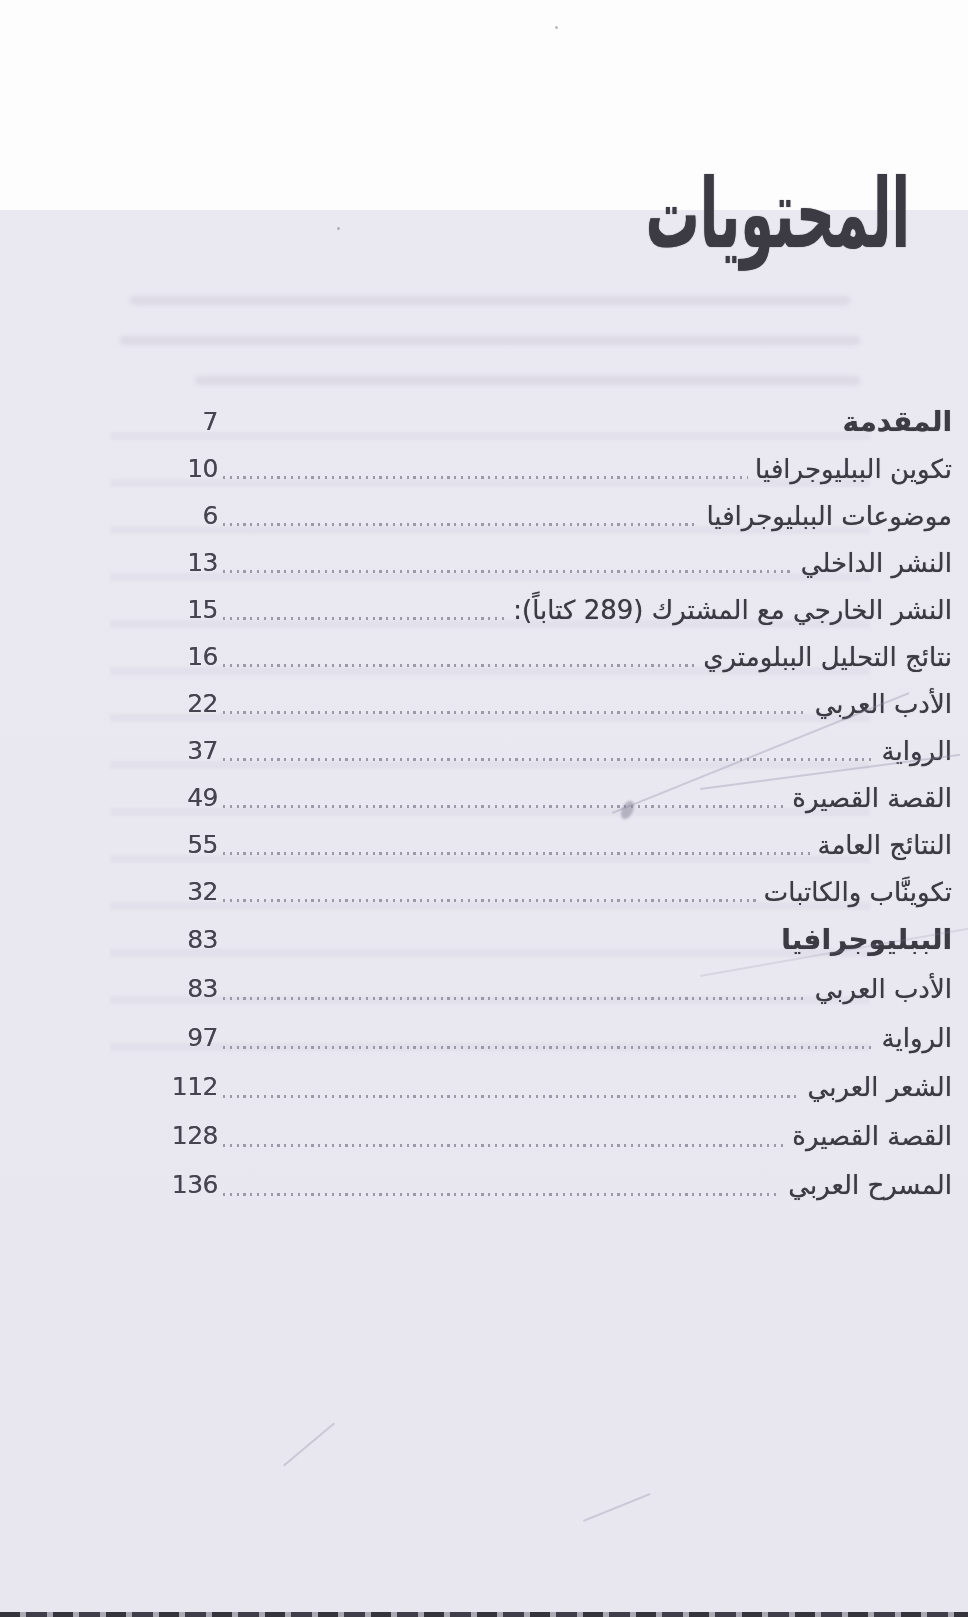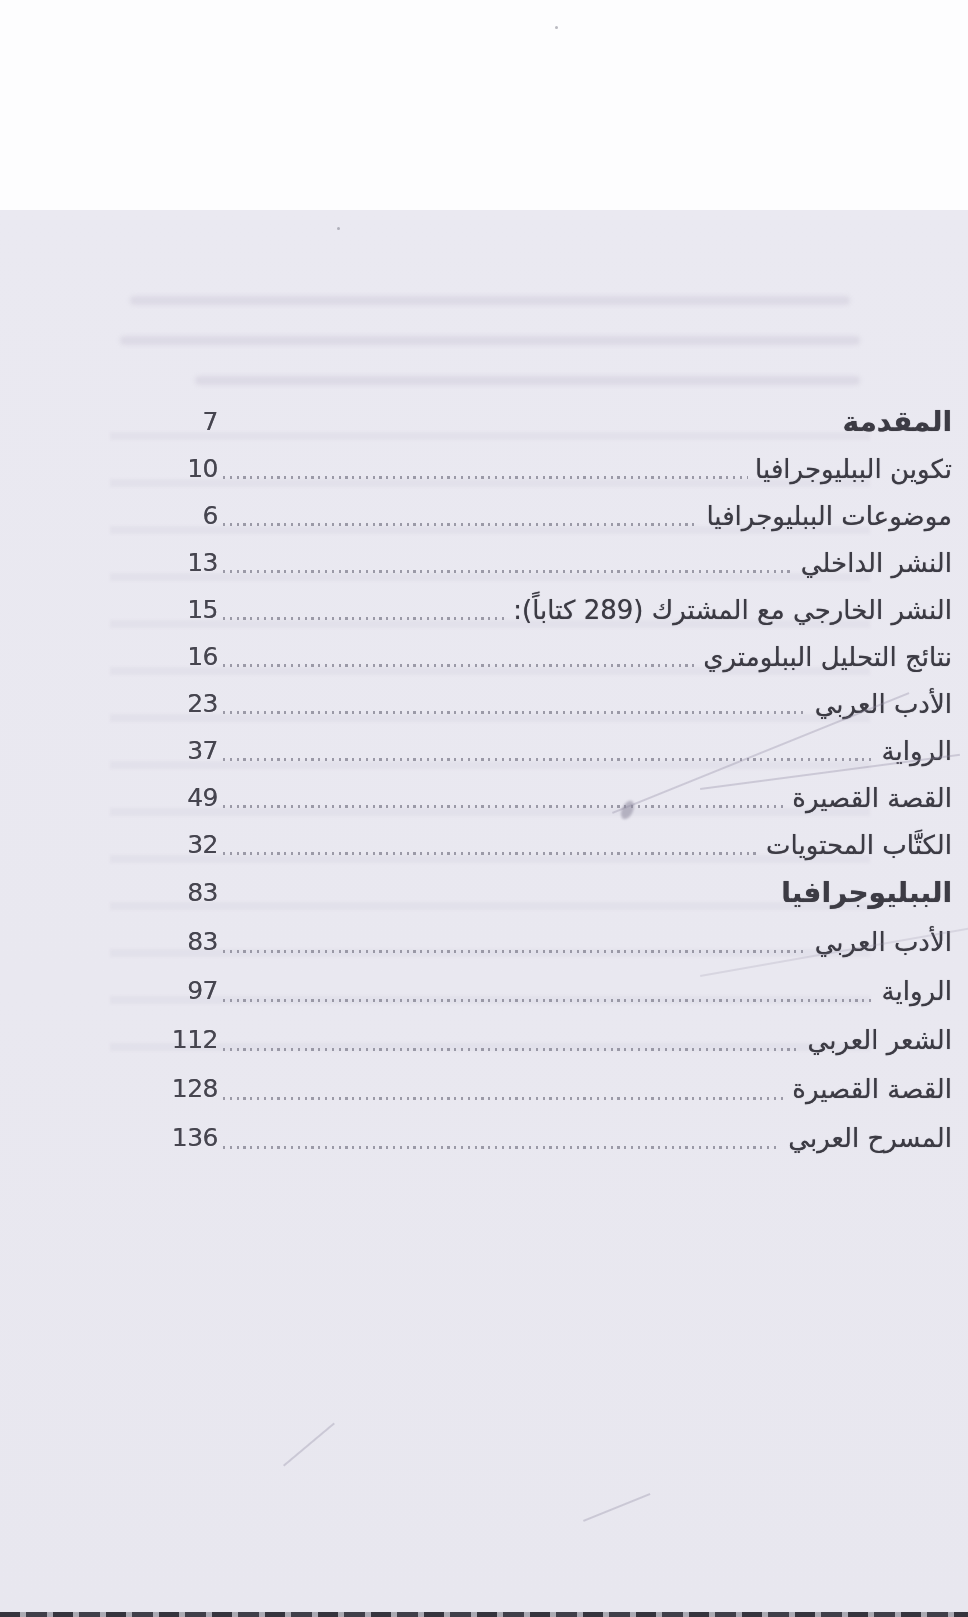--- a/index.html
+++ b/index.html
@@ -103,20 +103,23 @@
 
 <div class="scan">
   <div class="paper-top"></div>
   <div class="paper-body"></div>
 
   <div class="ghost g1"></div>
   <div class="ghost g2"></div>
   <div class="ghost g3"></div>
   <div class="ghost-stripes"></div>
 
+  <div class="title-wrap">
+    <h1>المحتويات</h1>
+  </div>
 
   <div class="toc">
       <div class="toc-section">
         <div class="toc-row heading">
     <span class="num">7</span>
     <span class="dots"></span>
     <span class="label" dir="rtl">المقدمة</span>
   </div>
         <div class="toc-row">
     <span class="num">10</span>
@@ -137,38 +140,43 @@
     <span class="num">15</span>
     <span class="dots"></span>
     <span class="label" dir="rtl">النشر الخارجي مع المشترك (289 كتاباً):</span>
   </div>
         <div class="toc-row">
     <span class="num">16</span>
     <span class="dots"></span>
     <span class="label" dir="rtl">نتائج التحليل الببلومتري</span>
   </div>
         <div class="toc-row">
-    <span class="num">23</span>
+    <span class="num">22</span>
     <span class="dots"></span>
     <span class="label" dir="rtl">الأدب العربي</span>
   </div>
         <div class="toc-row">
     <span class="num">37</span>
     <span class="dots"></span>
     <span class="label" dir="rtl">الرواية</span>
   </div>
         <div class="toc-row">
     <span class="num">49</span>
     <span class="dots"></span>
     <span class="label" dir="rtl">القصة القصيرة</span>
   </div>
         <div class="toc-row">
+    <span class="num">55</span>
+    <span class="dots"></span>
+    <span class="label" dir="rtl">النتائج العامة</span>
+  </div>
+        <div class="toc-row">
     <span class="num">32</span>
     <span class="dots"></span>
-    <span class="label" dir="rtl">الكتَّاب المحتويات</span>
+    <span class="label" dir="rtl">تكوينَّاب والكاتبات</span>
   </div>
       </div>
       <div class="toc-section">
         <div class="toc-row heading">
     <span class="num">83</span>
     <span class="dots"></span>
     <span class="label" dir="rtl">الببليوجرافيا</span>
   </div>
         <div class="toc-row">
     <span class="num">83</span>

